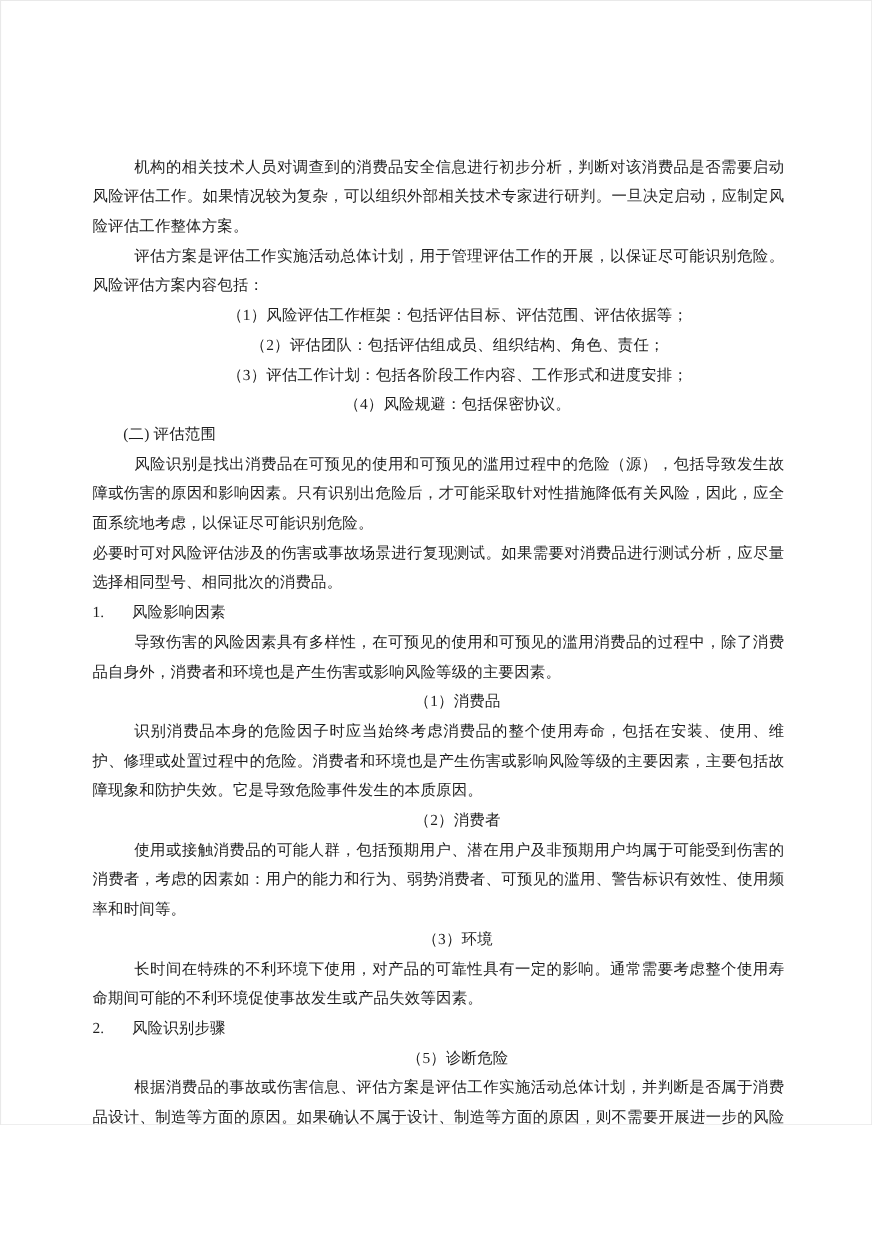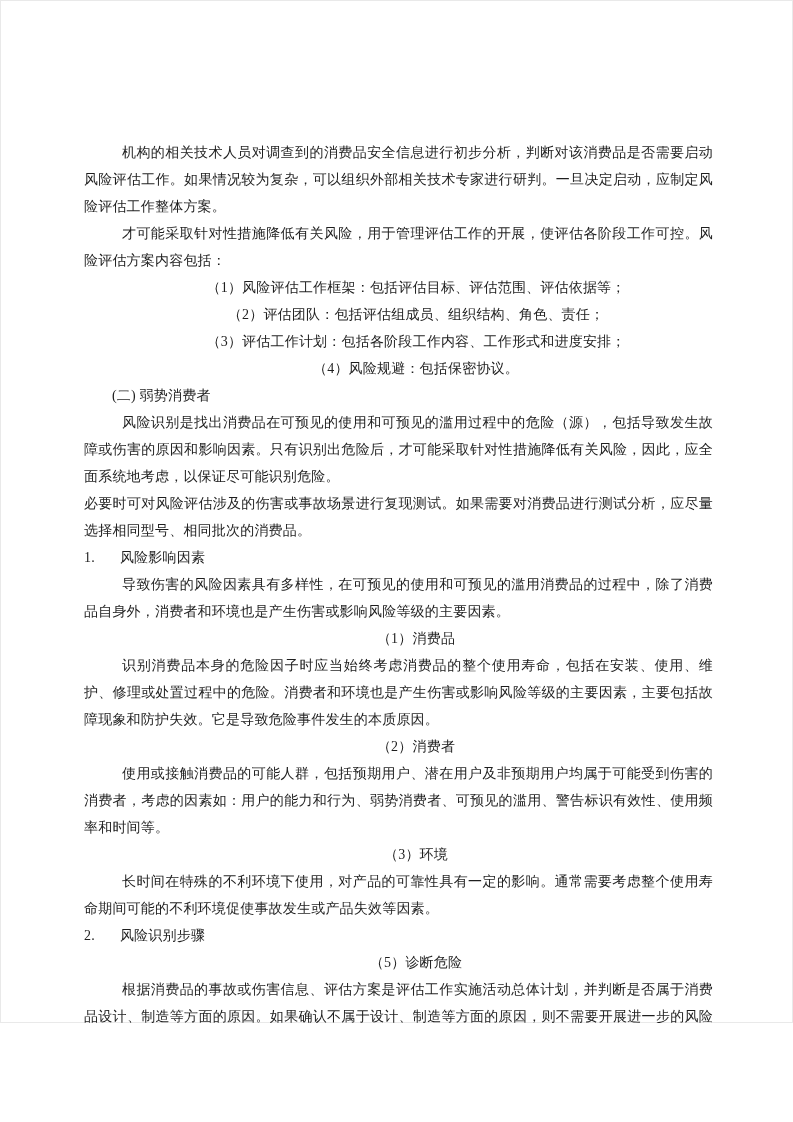--- a/index.html
+++ b/index.html
@@ -47,26 +47,26 @@
     letter-spacing: 1px;
     white-space: pre;
   }
 </style>
 </head>
 <body>
 
 <div class="page">
   <div class="content">
     <p class="para">机构的相关技术人员对调查到的消费品安全信息进行初步分析，判断对该消费品是否需要启动风险评估工作。如果情况较为复杂，可以组织外部相关技术专家进行研判。一旦决定启动，应制定风险评估工作整体方案。</p>
-    <p class="para">才可能采取针对性措施降低有关风险，用于管理评估工作的开展，使评估各阶段工作可控。风险评估方案内容包括：</p>
+    <p class="para">评估方案是评估工作实施活动总体计划，用于管理评估工作的开展，以保证尽可能识别危险。风险评估方案内容包括：</p>
     <p class="item">（1）风险评估工作框架：包括评估目标、评估范围、评估依据等；</p>
     <p class="item">（2）评估团队：包括评估组成员、组织结构、角色、责任；</p>
     <p class="item">（3）评估工作计划：包括各阶段工作内容、工作形式和进度安排；</p>
     <p class="item">（4）风险规避：包括保密协议。</p>
-    <p class="sec-heading">(二) 弱势消费者</p>
+    <p class="sec-heading">(二) 评估范围</p>
     <p class="para">风险识别是找出消费品在可预见的使用和可预见的滥用过程中的危险（源），包括导致发生故障或伤害的原因和影响因素。只有识别出危险后，才可能采取针对性措施降低有关风险，因此，应全面系统地考虑，以保证尽可能识别危险。</p>
     <p class="para-noindent">必要时可对风险评估涉及的伤害或事故场景进行复现测试。如果需要对消费品进行测试分析，应尽量选择相同型号、相同批次的消费品。</p>
     <p class="num-heading"><span class="heading-num">1.</span><span class="heading-title">风险影响因素</span></p>
     <p class="para">导致伤害的风险因素具有多样性，在可预见的使用和可预见的滥用消费品的过程中，除了消费品自身外，消费者和环境也是产生伤害或影响风险等级的主要因素。</p>
     <p class="item">（1）消费品</p>
     <p class="para">识别消费品本身的危险因子时应当始终考虑消费品的整个使用寿命，包括在安装、使用、维护、修理或处置过程中的危险。消费者和环境也是产生伤害或影响风险等级的主要因素，主要包括故障现象和防护失效。它是导致危险事件发生的本质原因。</p>
     <p class="item">（2）消费者</p>
     <p class="para">使用或接触消费品的可能人群，包括预期用户、潜在用户及非预期用户均属于可能受到伤害的消费者，考虑的因素如：用户的能力和行为、弱势消费者、可预见的滥用、警告标识有效性、使用频率和时间等。</p>
     <p class="item">（3）环境</p>
     <p class="para">长时间在特殊的不利环境下使用，对产品的可靠性具有一定的影响。通常需要考虑整个使用寿命期间可能的不利环境促使事故发生或产品失效等因素。</p>

